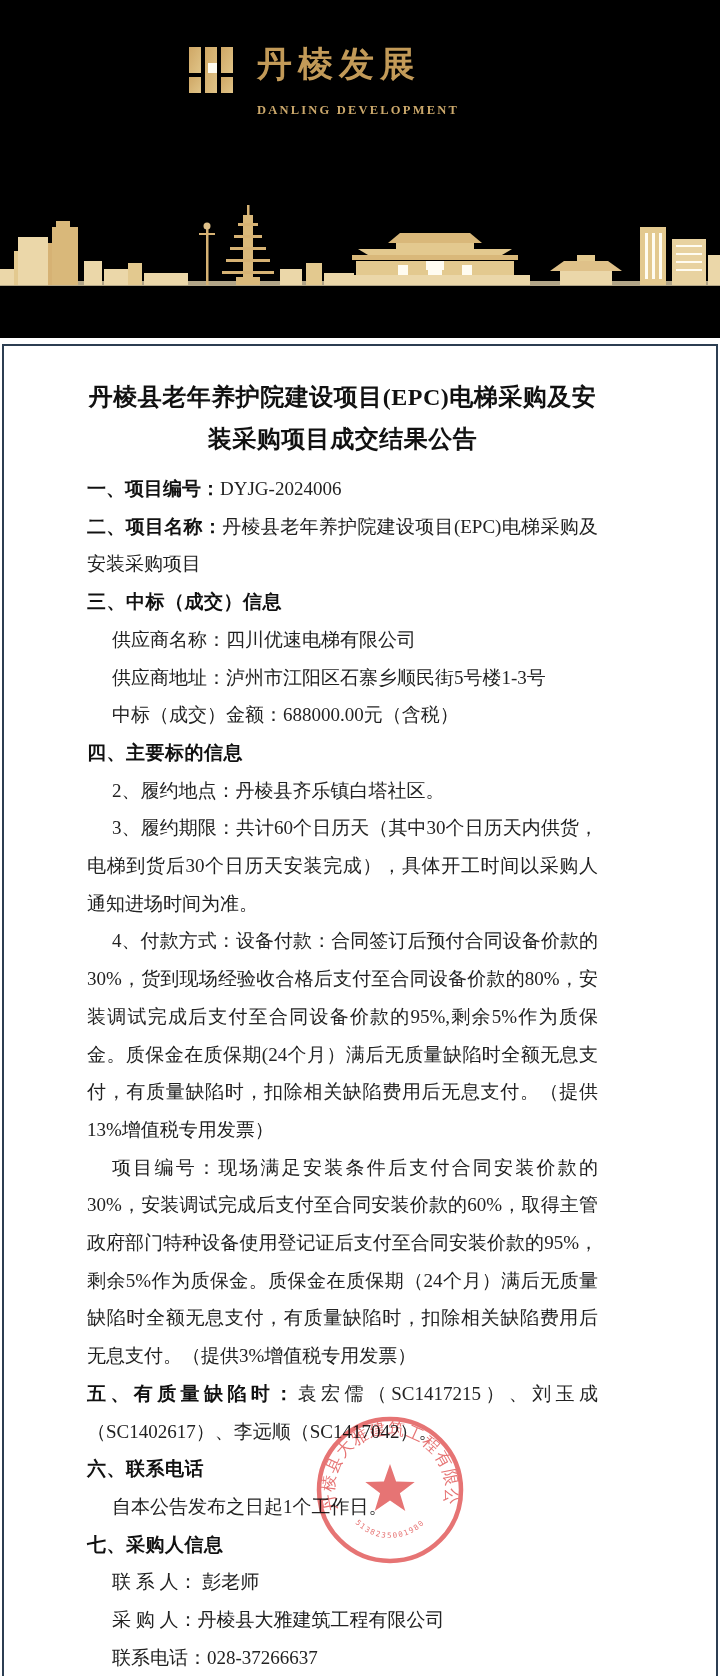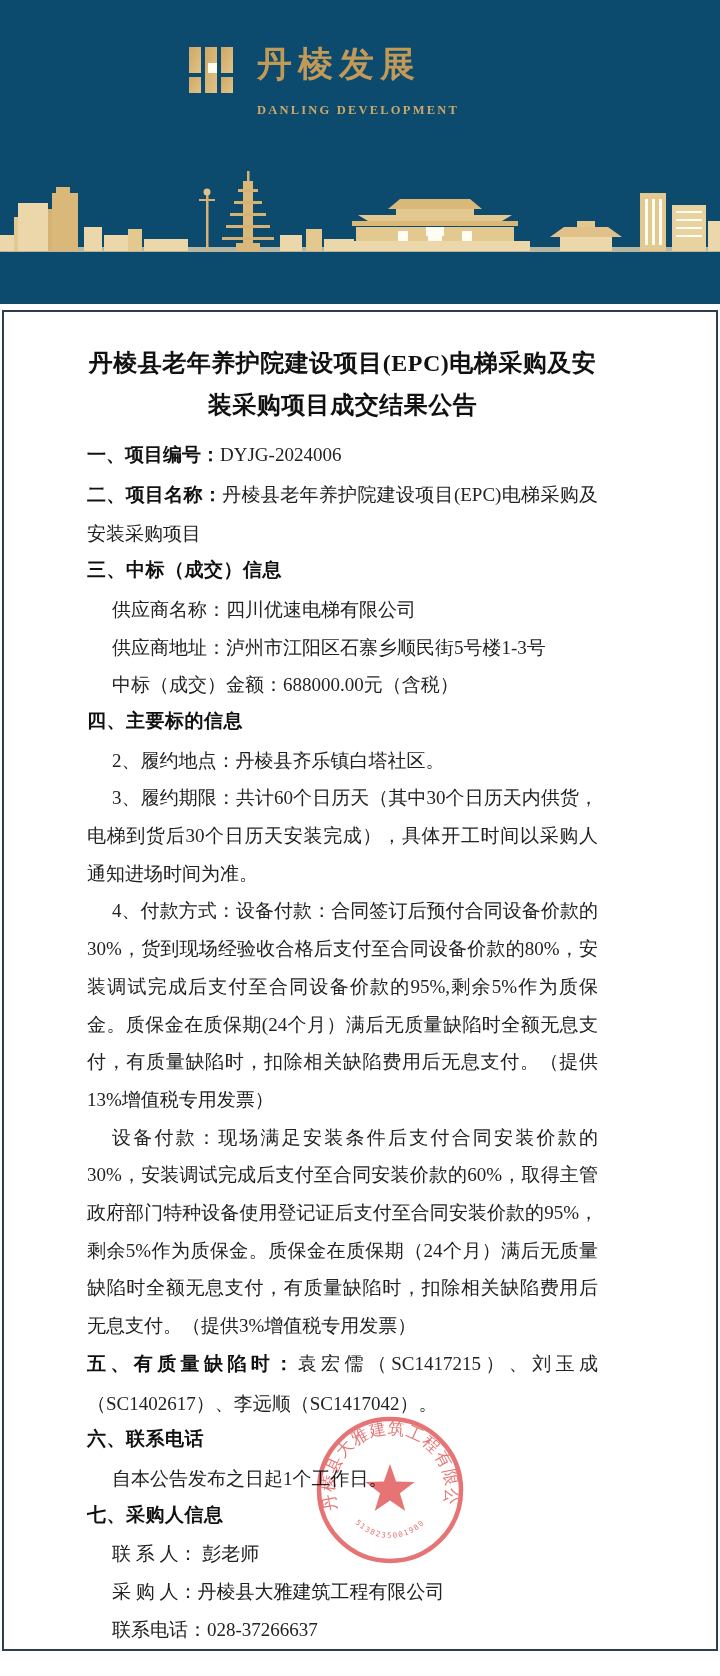--- a/index.html
+++ b/index.html
@@ -1,38 +1,38 @@
 <!DOCTYPE html>
 <html lang="zh"><head>
 <meta charset="utf-8">
 <style>
   html,body{margin:0;padding:0;}
   body{background:#ffffff;font-family:"Liberation Serif","DejaVu Serif",serif;}
   .page{position:relative;width:720px;height:1676px;margin:0 auto;background:#ffffff;overflow:hidden;}
 
   
-  .header{position:relative;width:720px;height:304px;background:#0c4a6e;}
+  .header{position:relative;width:720px;height:338px;background:#000000;}
   .brand-row{position:relative;display:flex;align-items:flex-start;justify-content:center;
              padding-top:45px;transform:translateX(-36px);}
   .brand-icon{flex:0 0 auto;margin-right:24px;margin-top:2px;}
   .brand-text{display:flex;flex-direction:column;align-items:flex-start;}
   .brand-name{font-size:35px;font-weight:bold;color:#C29A58;letter-spacing:6px;line-height:40px;
               font-family:"Liberation Serif","DejaVu Serif",serif;}
   .brand-en{margin-top:18px;font-size:12.5px;color:#CBA86B;letter-spacing:2.2px;font-weight:bold;
             font-family:"Liberation Serif","DejaVu Serif",serif;}
   .skyline{position:absolute;left:0;bottom:47px;display:block;}
 
   
   .sheet{position:relative;margin:6px 2px 0 2px;min-height:1327px;background:#ffffff;
          border:2px solid #2C3E52;box-sizing:border-box;padding:30px 118px 0 83px;}
   .doc-title{max-width:520px;margin:0 auto 10px auto;text-align:center;font-weight:bold;
              font-size:24px;line-height:42px;color:#111;letter-spacing:0.5px;}
   .doc-body{font-size:19px;line-height:37.7px;color:#222;text-align:justify;}
   .doc-body p{margin:0;}
-  .lbl,.h{font-family:Liberation Mono, monospace;font-weight:bold;color:#111;}
+  .lbl,.h{font-family:Liberation Sans, sans-serif;font-weight:bold;color:#111;}
   .h{letter-spacing:0.5px;}
   .pind{text-indent:25px;}
 
   
   .stamp{position:absolute;left:305px;top:1405px;mix-blend-mode:multiply;opacity:0.85;}
 </style>
 </head>
 <body>
 
 <div class="page">
@@ -131,21 +131,21 @@
 
       <p class="pind">供应商名称：四川优速电梯有限公司</p>
       <p class="pind">供应商地址：泸州市江阳区石寨乡顺民街5号楼1-3号</p>
       <p class="pind">中标（成交）金额：688000.00元（含税）</p>
 
       <p class="h">四、主要标的信息</p>
 
       <p class="pind">2、履约地点：丹棱县齐乐镇白塔社区。</p>
       <p class="pind">3、履约期限：共计60个日历天（其中30个日历天内供货，电梯到货后30个日历天安装完成），具体开工时间以采购人通知进场时间为准。</p>
       <p class="pind">4、付款方式：设备付款：合同签订后预付合同设备价款的30%，货到现场经验收合格后支付至合同设备价款的80%，安装调试完成后支付至合同设备价款的95%,剩余5%作为质保金。质保金在质保期(24个月）满后无质量缺陷时全额无息支付，有质量缺陷时，扣除相关缺陷费用后无息支付。（提供13%增值税专用发票）</p>
-      <p class="pind">设备付款：现场满足安装条件后支付合同安装价款的30%，安装调试完成后支付至合同安装价款的60%，取得主管政府部门特种设备使用登记证后支付至合同安装价款的95%，剩余5%作为质保金。质保金在质保期（24个月）满后无质量缺陷时全额无息支付，有质量缺陷时，扣除相关缺陷费用后无息支付。（提供3%增值税专用发票）</p>
+      <p class="pind">项目编号：现场满足安装条件后支付合同安装价款的30%，安装调试完成后支付至合同安装价款的60%，取得主管政府部门特种设备使用登记证后支付至合同安装价款的95%，剩余5%作为质保金。质保金在质保期（24个月）满后无质量缺陷时全额无息支付，有质量缺陷时，扣除相关缺陷费用后无息支付。（提供3%增值税专用发票）</p>
 
       <p><span class="lbl">五、有质量缺陷时：</span><span>袁宏儒（SC1417215）、刘玉成（SC1402617）、李远顺（SC1417042）。</span></p>
 
       <p class="h">六、联系电话</p>
 
       <p class="pind">自本公告发布之日起1个工作日。</p>
 
       <p class="h">七、采购人信息</p>
 
       <p class="pind">联 系 人： 彭老师</p>

